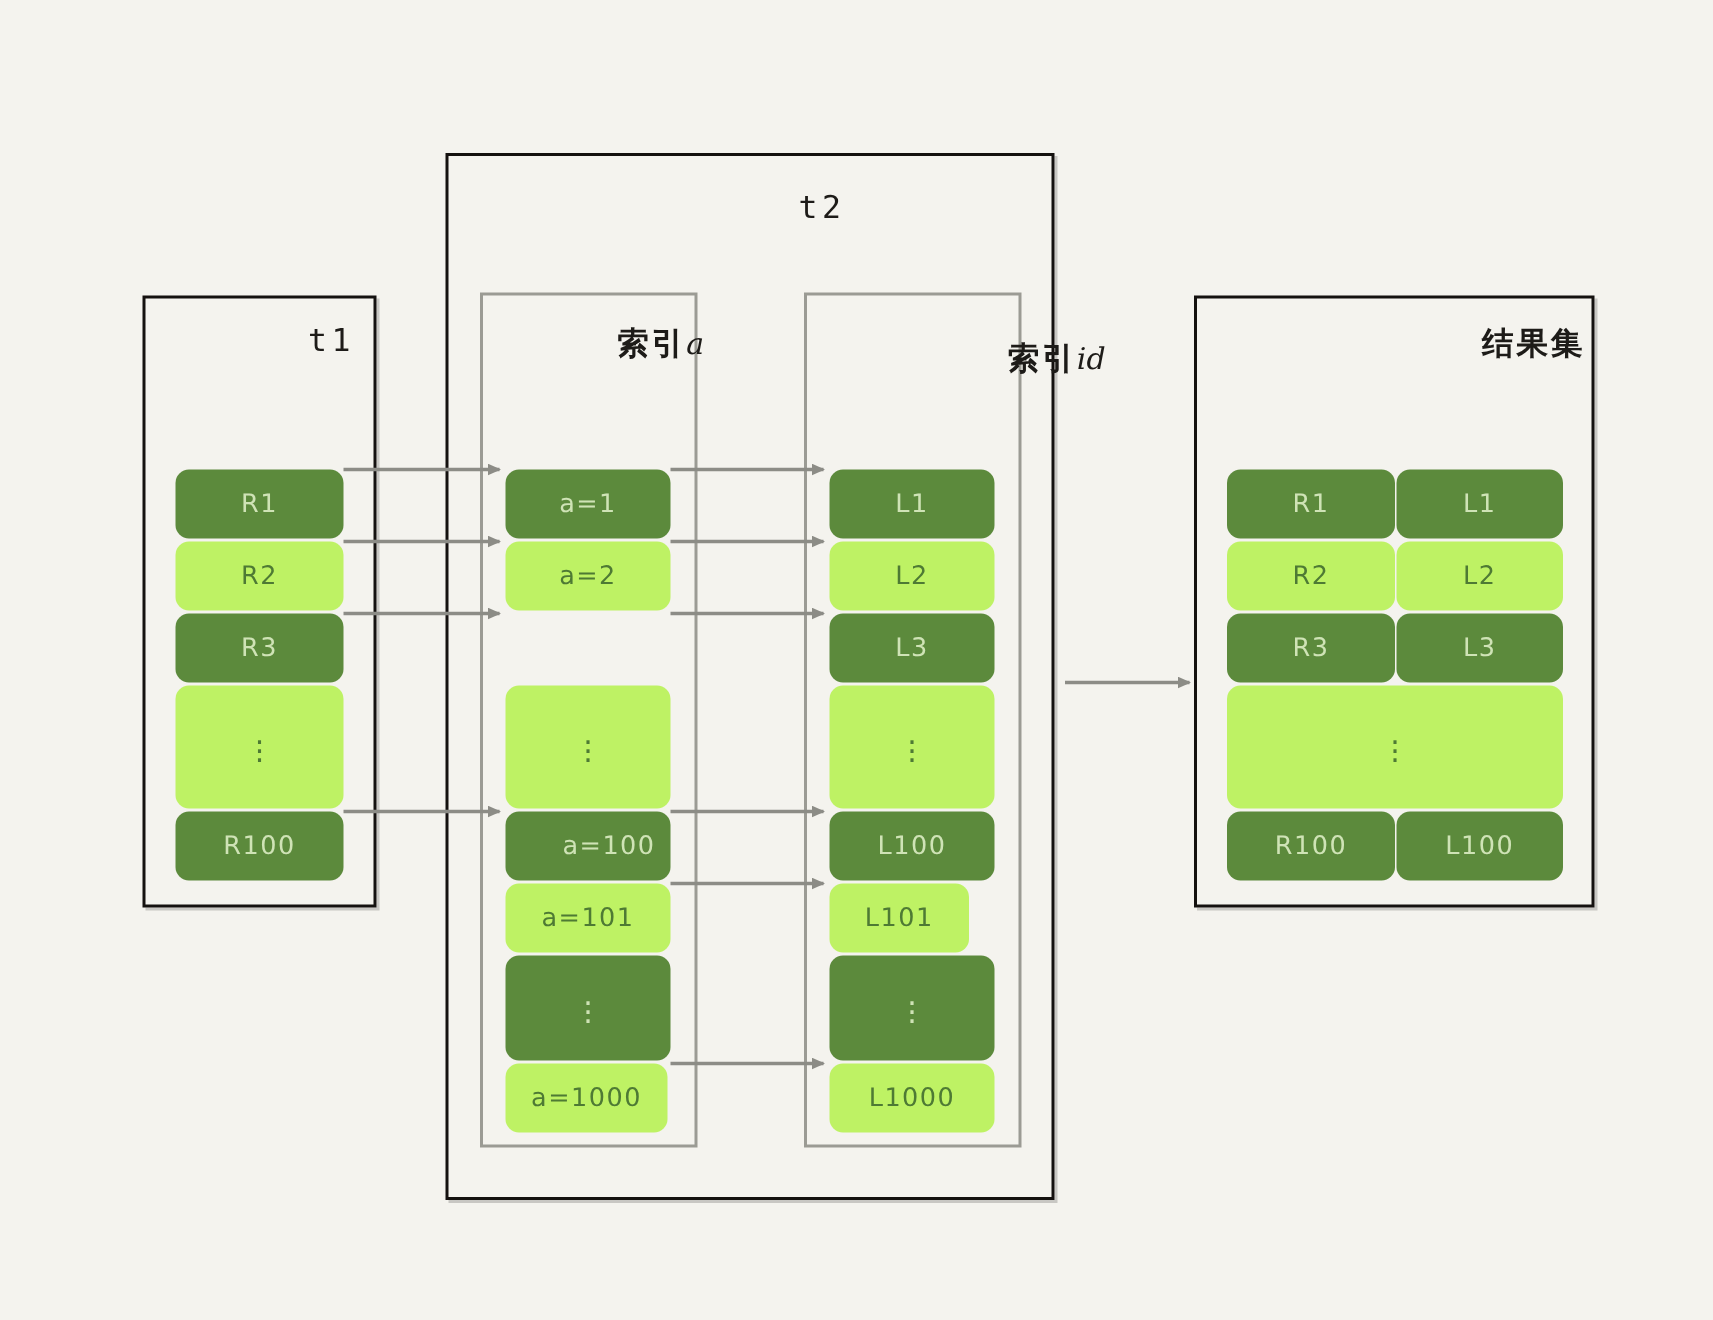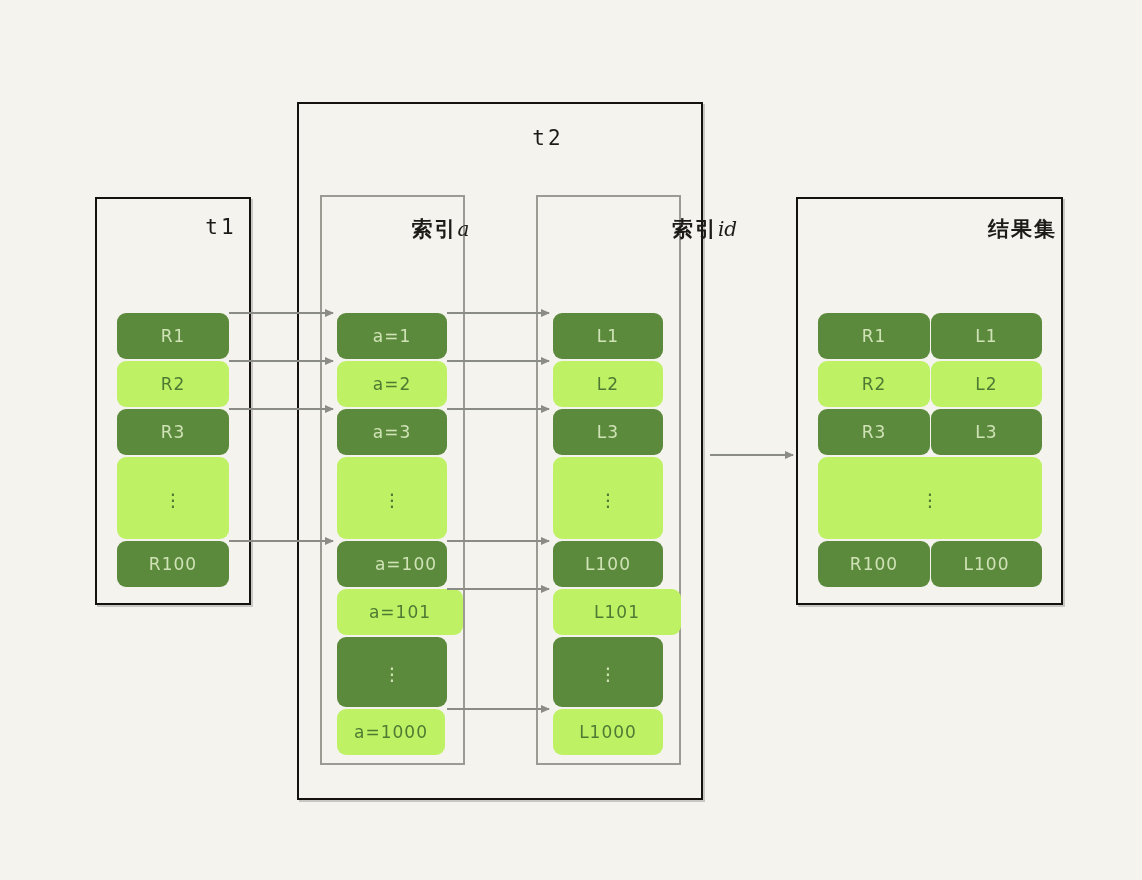--- a/index.html
+++ b/index.html
@@ -142,49 +142,46 @@
       <span>索引</span><span class="suffix">a</span>
     </div>
   </div>
 
   <div class="cell dark" style="left:337px; top:290px; width:110px; height:46px;">
       <span>a=1</span>
     </div>
   <div class="cell light" style="left:337px; top:338px; width:110px; height:46px;justify-content:center;">
       <span>a=2</span>
     </div>
-  <div class="cell dark" style="left:337px; top:386px; width:110px; height:46px;">
-      <span>a=3</span>
-    </div>
   <div class="cell light" style="left:337px; top:434px; width:110px; height:82px;">
       <span class="dots">
         <i>.</i>
         <i>.</i>
         <i>.</i>
       </span>
     </div>
   <div class="cell dark" style="left:337px; top:518px; width:110px; height:46px;padding-left:28px;">
       <span>a=100</span>
     </div>
-  <div class="cell light" style="left:337px; top:566px; width:126px; height:46px;">
+  <div class="cell light" style="left:337px; top:566px; width:110px; height:46px;">
       <span>a=101</span>
     </div>
   <div class="cell dark" style="left:337px; top:614px; width:110px; height:70px;">
       <span class="dots">
         <i>.</i>
         <i>.</i>
         <i>.</i>
       </span>
     </div>
   <div class="cell light" style="left:337px; top:686px; width:108px; height:46px;">
       <span>a=1000</span>
     </div>
 
   <div class="frame frame-gray" style="left:536px; top:195px; width:145px; height:570px;">
-    <div class="frame-title title-cjk" style="top:18px;padding-left:48px;">
+    <div class="frame-title title-cjk" style="top:28px;padding-left:48px;">
       <span>索引</span><span class="suffix">id</span>
     </div>
   </div>
 
   <div class="cell dark" style="left:553px; top:290px; width:110px; height:46px;">
       <span>L1</span>
     </div>
   <div class="cell light" style="left:553px; top:338px; width:110px; height:46px;">
       <span>L2</span>
     </div>
@@ -194,21 +191,21 @@
   <div class="cell light" style="left:553px; top:434px; width:110px; height:82px;">
       <span class="dots">
         <i>.</i>
         <i>.</i>
         <i>.</i>
       </span>
     </div>
   <div class="cell dark" style="left:553px; top:518px; width:110px; height:46px;">
       <span>L100</span>
     </div>
-  <div class="cell light" style="left:553px; top:566px; width:128px; height:46px;">
+  <div class="cell light" style="left:553px; top:566px; width:93px; height:46px;">
       <span>L101</span>
     </div>
   <div class="cell dark" style="left:553px; top:614px; width:110px; height:70px;">
       <span class="dots">
         <i>.</i>
         <i>.</i>
         <i>.</i>
       </span>
     </div>
   <div class="cell light" style="left:553px; top:686px; width:110px; height:46px;">

